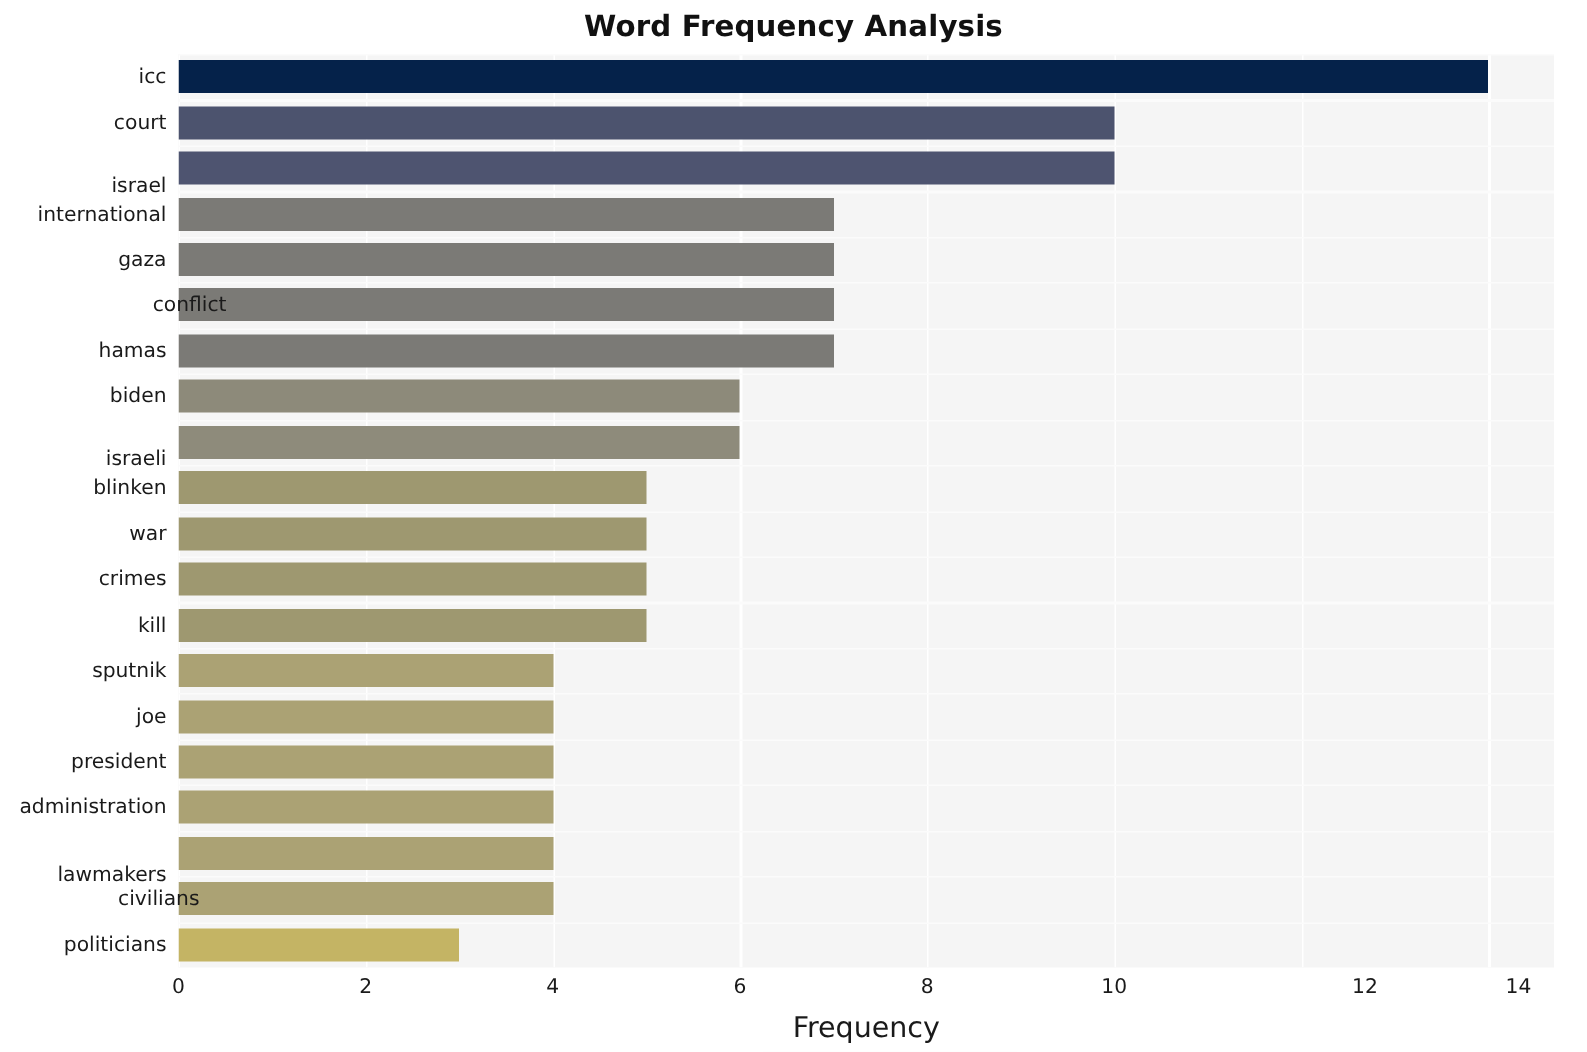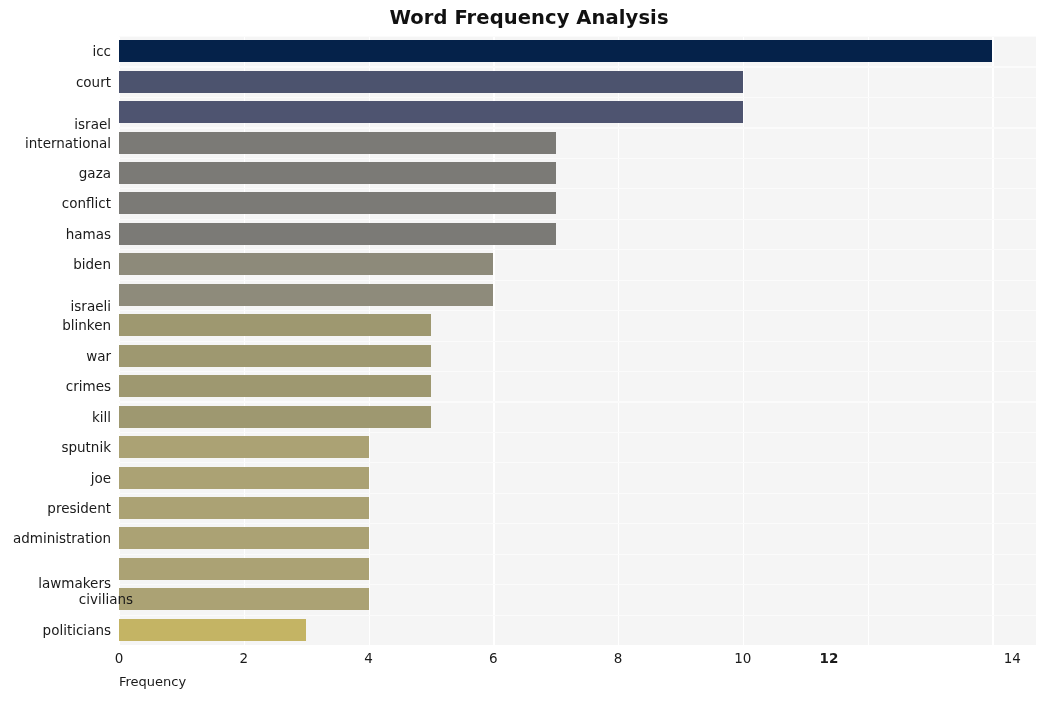--- a/index.html
+++ b/index.html
@@ -74,22 +74,22 @@
     font-size: 13.5px;
     color: #1a1a1a;
     text-align: center;
     transform: translateX(-50%);
   }
   #xlabel {
     position: absolute;
     left: 119px;
     top: 674px;
     width: 917px;
-    text-align: left;
-    font-size: 13px;
+    text-align: center;
+    font-size: 19px;
     color: #1a1a1a;
   }
 </style>
 </head>
 <body>
 
 <div id="figure">
 
   <div id="chart-title">Word Frequency Analysis</div>
 
@@ -149,21 +149,21 @@
         <div class="bar" title="politicians: 3" style="top: 582.775px; width: 187.143px; background: rgb(196, 180, 100);"></div>
       </div>
   </div>
 
   <div id="ytick-labels">
       <div class="ytick-wrap" style="top: 43.225px;">icc</div>
       <div class="ytick-wrap" style="top: 73.675px;">court</div>
       <div class="ytick-wrap" style="top: 95px; margin-top: 21px;">israel</div>
       <div class="ytick-wrap" style="top: 134.575px;">international</div>
       <div class="ytick-wrap" style="top: 165.025px;">gaza</div>
-      <div class="ytick-wrap" style="top: 195.475px;">conflict</div>
+      <div class="ytick-wrap" style="top: 195.475px; margin-left: 40px;">conflict</div>
       <div class="ytick-wrap" style="top: 225.925px;">hamas</div>
       <div class="ytick-wrap" style="top: 256.375px;">biden</div>
       <div class="ytick-wrap" style="top: 298px;">israeli</div>
       <div class="ytick-wrap" style="top: 317.275px;">blinken</div>
       <div class="ytick-wrap" style="top: 347.725px;">war</div>
       <div class="ytick-wrap" style="top: 378.175px;">crimes</div>
       <div class="ytick-wrap" style="top: 408.625px;">kill</div>
       <div class="ytick-wrap" style="top: 439.075px;">sputnik</div>
       <div class="ytick-wrap" style="top: 469.525px;">joe</div>
       <div class="ytick-wrap" style="top: 499.975px;">president</div>
@@ -172,19 +172,19 @@
       <div class="ytick-wrap" style="top: 591.325px; margin-left: 22px;">civilians</div>
       <div class="ytick-wrap" style="top: 621.775px;">politicians</div>
     </div>
   <div id="xtick-labels">
       <div class="xtick-wrap" style="left: 119px;">0</div>
       <div class="xtick-wrap" style="left: 243.762px;">2</div>
       <div class="xtick-wrap" style="left: 368.524px;">4</div>
       <div class="xtick-wrap" style="left: 493.286px;">6</div>
       <div class="xtick-wrap" style="left: 618.048px;">8</div>
       <div class="xtick-wrap" style="left: 742.81px;">10</div>
-      <div class="xtick-wrap" style="left: 829px; font-weight: bold;">12</div>
+      <div class="xtick-wrap" style="left: 910px;">12</div>
       <div class="xtick-wrap" style="left: 992.333px; margin-left: 20px;">14</div>
     </div>
 
   <div id="xlabel">Frequency</div>
 
 </div>
 
 </body></html>

